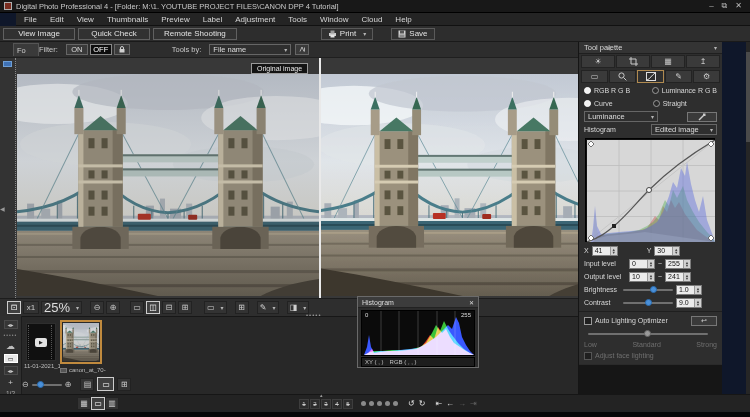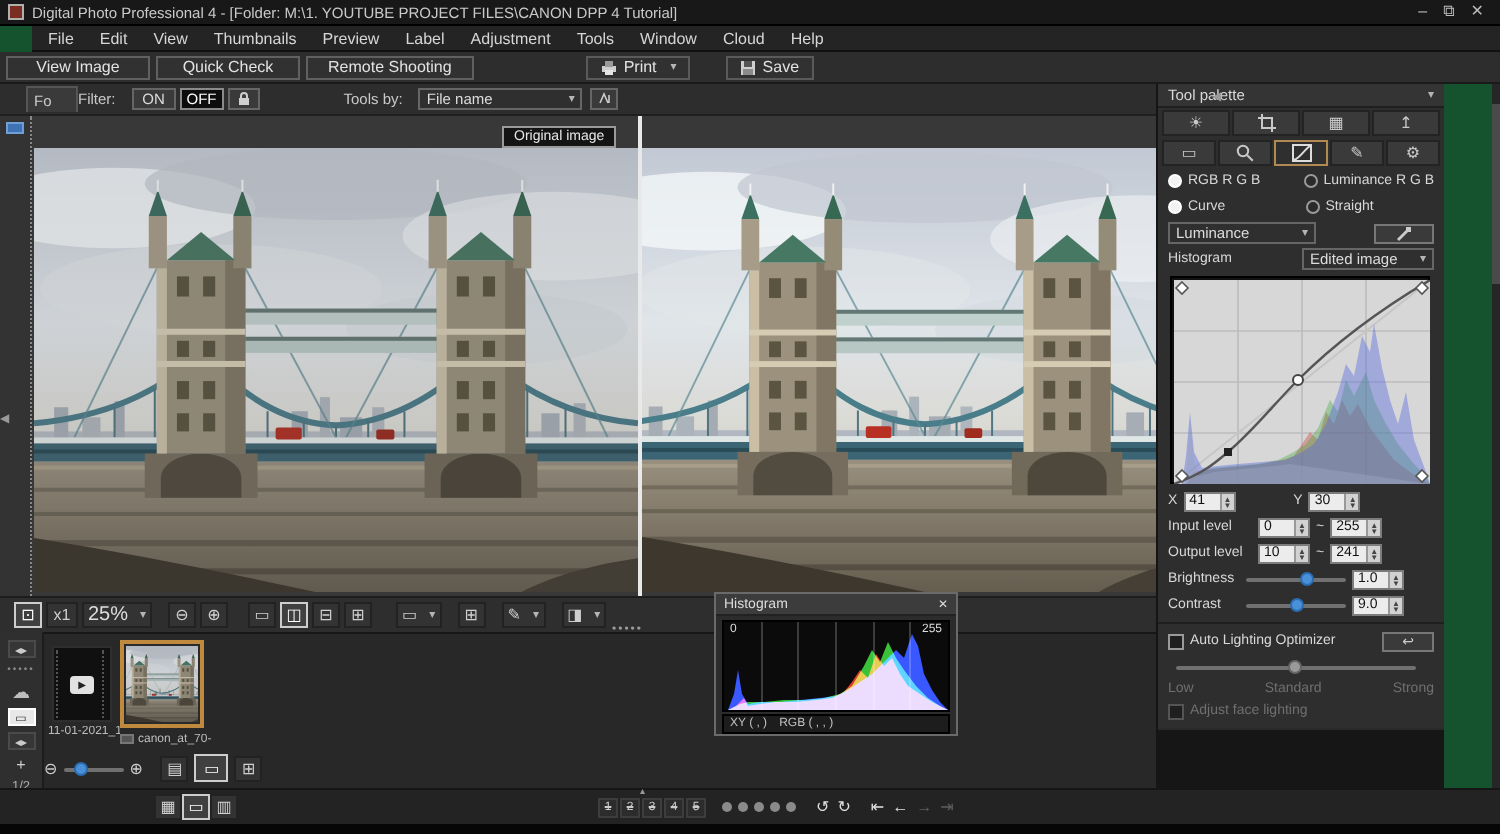--- a/index.html
+++ b/index.html
@@ -1,17 +1,17 @@
 <!DOCTYPE html>
 <html><head>
 <meta charset="utf-8">
 <style>
   *{box-sizing:border-box;margin:0;padding:0}
   body{background:#000;font-family:"Liberation Sans",sans-serif}
-  .screen{position:relative;width:750px;height:417px;background:#14532d;overflow:hidden;color:#ddd}
+  .screen{position:relative;width:750px;height:417px;background:#0f172a;overflow:hidden;color:#ddd}
   .abs{position:absolute}
   
   .titlebar{left:0;top:0;width:750px;height:13px;background:#181818;display:flex;align-items:center;padding:0 4px;gap:4px;border-bottom:1px solid #000}
   .titlebar .ttl{font-size:7.5px;color:#c9c9c9;white-space:nowrap;overflow:hidden}
   .appicon{width:8px;height:8px;background:#7a2d20;border:1px solid #b0b0b0;flex:0 0 auto}
   .wbtns{margin-left:auto;display:flex;gap:8px;color:#bbb;font-size:8px;padding-right:4px}
   .menubar{left:16px;top:13px;width:750px;height:13px;background:#242424;display:flex;align-items:center;gap:13px;padding:0 8px;border-bottom:1px solid #111}
   .menubar span{font-size:8px;color:#d6d6d6}
   .toolbar{left:0;top:26px;width:750px;height:16px;background:#2d2d2d;display:flex;align-items:center;border-bottom:1px solid #1a1a1a}
   .tbtn{height:12px;min-width:72px;margin-left:3px;display:flex;align-items:center;justify-content:center;background:#313131;border:1px solid #606060;color:#e2e2e2;font-size:8px;padding:0 10px}
@@ -29,21 +29,21 @@
   .flagicon{left:3px;top:61px;width:9px;height:6px;background:#3f72b5;border:1px solid #6f9fd5}
   .railarrow{left:0;top:205px;font-size:6px;color:#999}
   .photo{overflow:hidden;background:#777}
   .photo svg{display:block;width:100%;height:100%}
   .divider{left:319px;top:58px;width:2px;height:252px;background:#e9e9e9}
   .origlabel{top:63px;left:251px;height:11px;background:#141414;border:1px solid #9a9a9a;color:#e8e8e8;font-size:7px;display:flex;align-items:center;padding:0 5px}
   
   .zoombar{left:0;top:298px;width:606px;height:18px;background:#2e2e2e;border-top:1px solid #1d1d1d;display:flex;align-items:center;gap:2px;padding-left:7px}
   .zbtn{height:13px;min-width:14px;display:flex;align-items:center;justify-content:center;background:#333;border:1px solid #222;color:#cfcfcf;font-size:8px;padding:0 2px}
   .zbtn.selected{border-color:#cdcdcd;background:#404040;color:#fff}
-  .zlabel{font-size:10px;color:#ddd}
+  .zlabel{font-size:13px;color:#ddd}
   .dragdots{left:306px;top:312px;font-size:6px;letter-spacing:1px;color:#9a9a9a}
   
   .filmstrip{left:0;top:316px;width:606px;height:78px;background:#282828;border-top:1px solid #171717}
   .fsrail{left:0;top:316px;width:22px;height:96px;background:#2f2f2f;border-right:1px solid #1c1c1c;display:flex;flex-direction:column;align-items:center;gap:3px;padding-top:4px;font-size:7px;color:#bbb}
   .fsrail .mini{width:14px;height:9px;display:flex;align-items:center;justify-content:center;border:1px solid #4a4a4a;background:#363636;font-size:6px;color:#ccc}
   .fsrail .mini.sel{background:#e8e8e8;color:#222;border-color:#fff}
   .thumb{background:#141414;border:1px solid #000}
   .vthumb{left:26px;top:323px;width:30px;height:38px;display:flex;align-items:center;justify-content:center;position:absolute;background:#101010;border:1px solid #2e2e2e}
   .vthumb .sprk{position:absolute;top:1px;bottom:1px;width:3px;border-left:1px dotted #555}
   .playchip{width:12px;height:9px;background:#e2e2e2;border-radius:2px;color:#222;font-size:5px;display:flex;align-items:center;justify-content:center}
@@ -226,21 +226,21 @@
     <span>Tools</span>
     <span>Window</span>
     <span>Cloud</span>
     <span>Help</span>
   </div>
 
   <div class="abs toolbar">
     <span class="tbtn">View Image</span>
     <span class="tbtn">Quick Check</span>
     <span class="tbtn">Remote Shooting</span>
-    <span class="icbtn" style="margin-left:56px">
+    <span class="icbtn" style="margin-left:84px">
       <svg width="9" height="8">
           <rect x="1" y="3" width="7" height="3" fill="#cfcfcf"></rect>
           <rect x="2.5" y="0.5" width="4" height="3" fill="#9a9a9a"></rect>
           <rect x="2.5" y="5" width="4" height="2.5" fill="#e5e5e5"></rect>
         </svg>
       <span>Print</span>
       <span class="caret">▾</span>
     </span>
     <span class="icbtn" style="margin-left:18px">
       <svg width="8" height="8">

